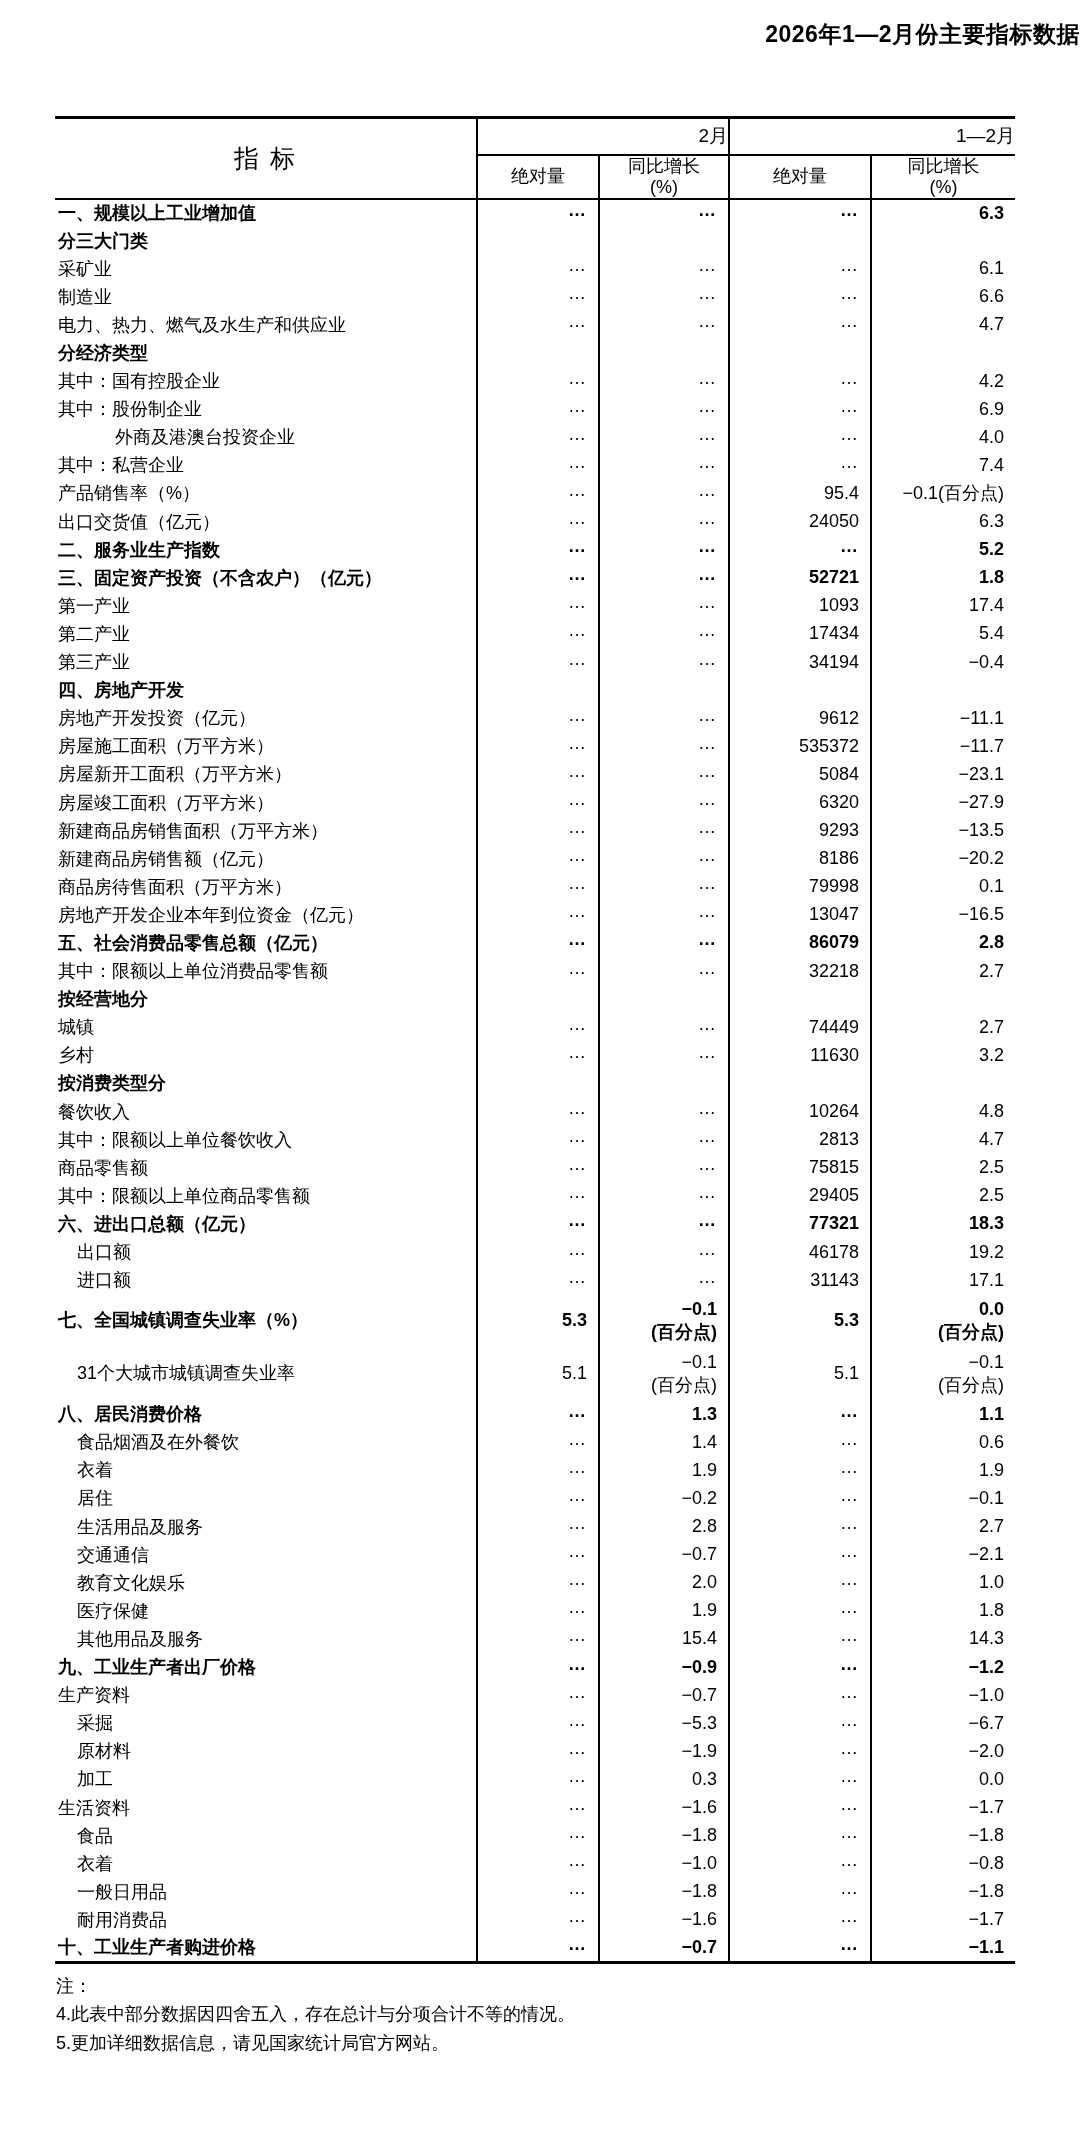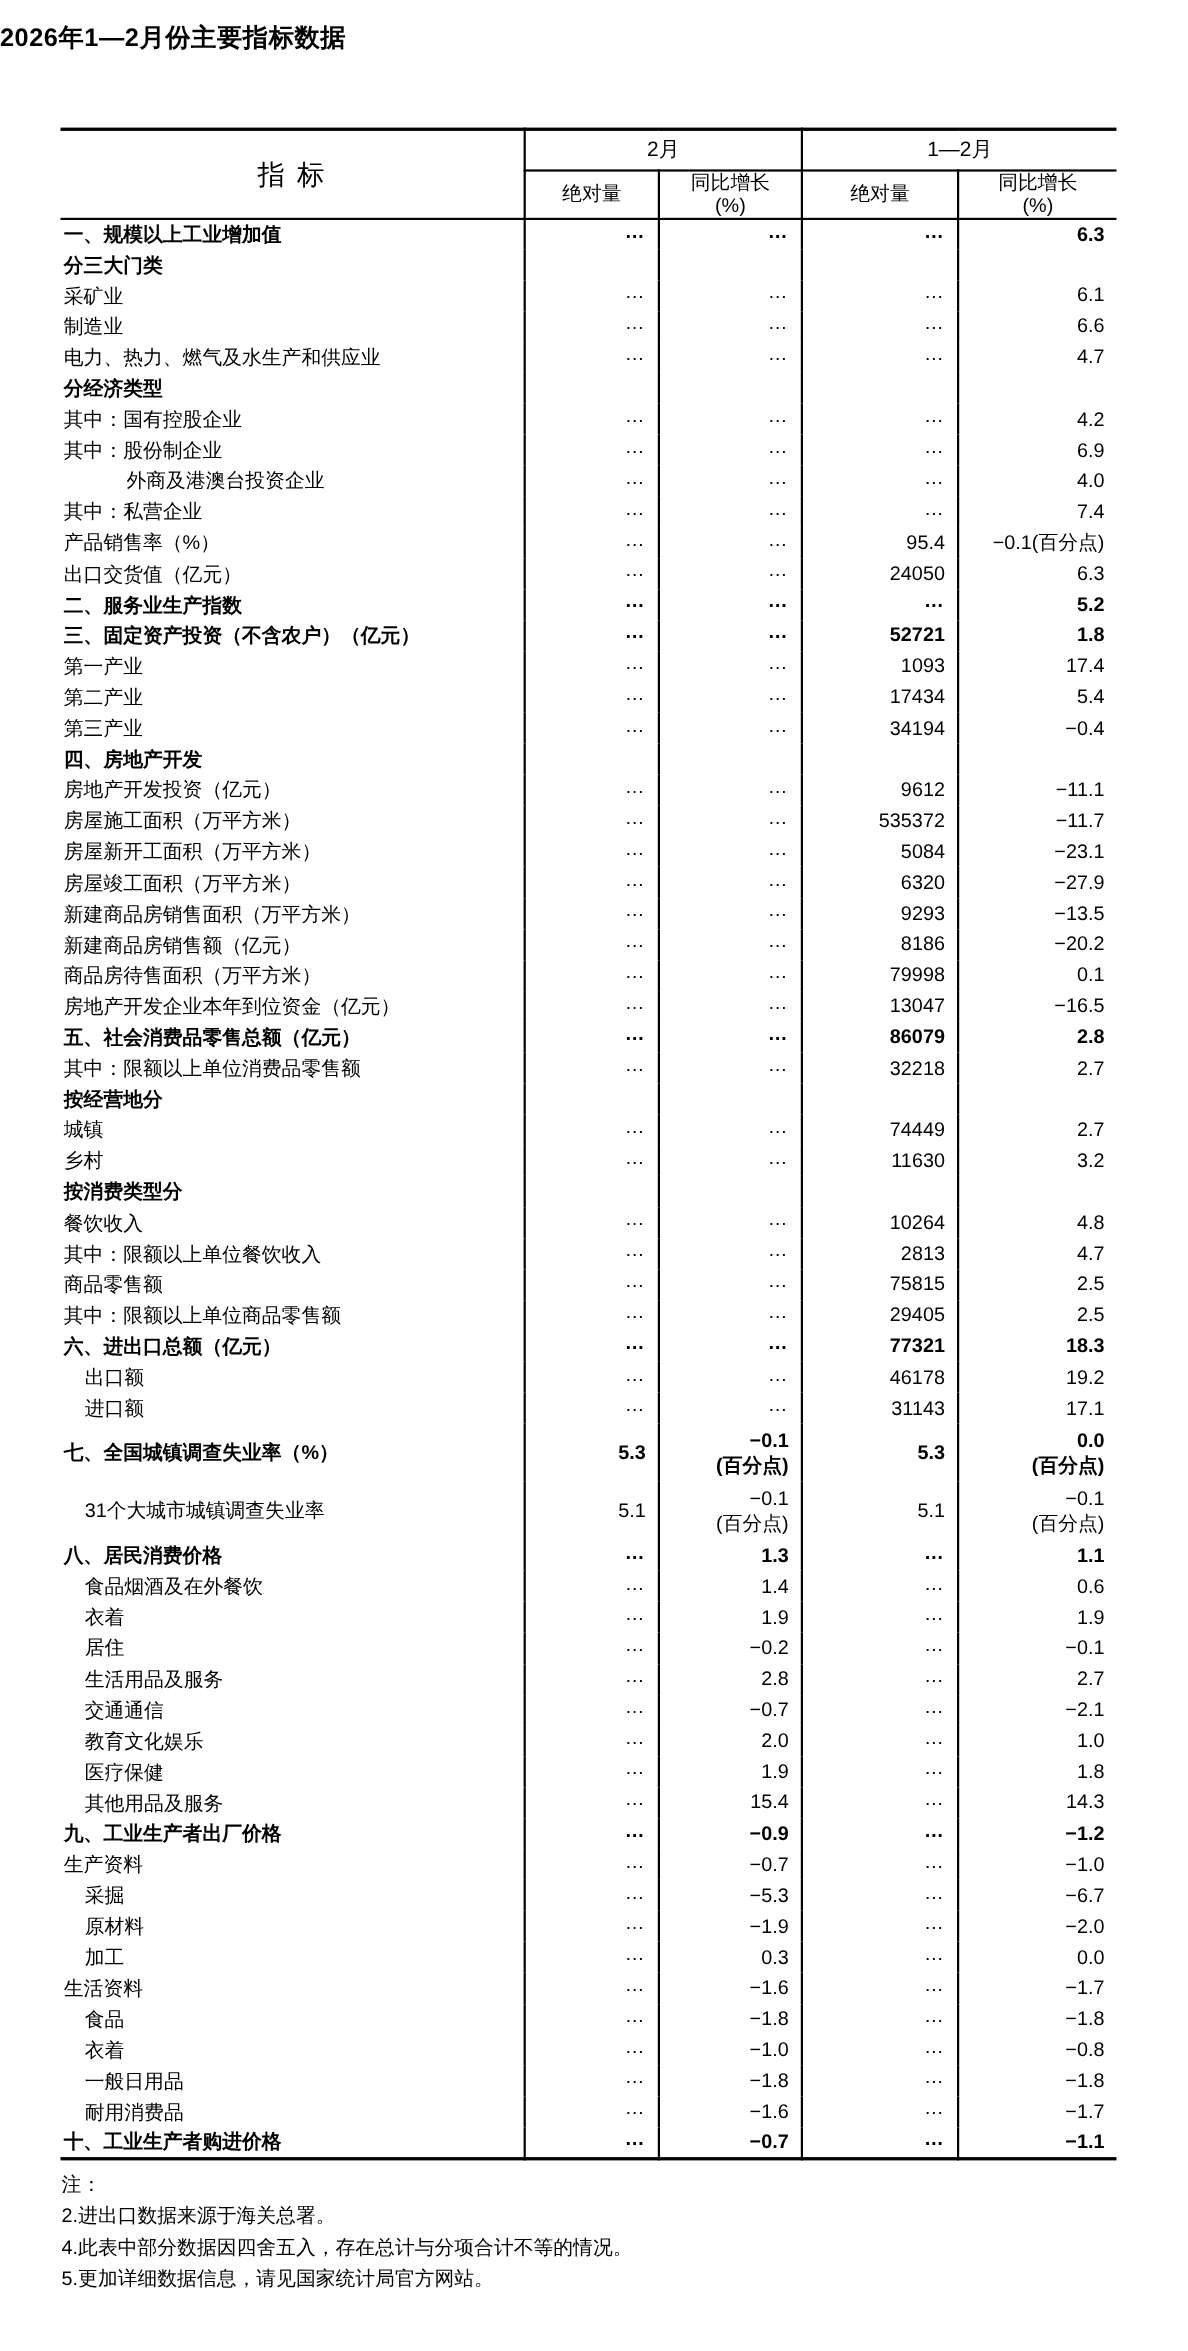--- a/index.html
+++ b/index.html
@@ -5,21 +5,21 @@
   * { box-sizing: border-box; }
   html,body { margin:0; padding:0; }
   body {
     width:1080px; height:2137px;
     background:#ffffff; color:#000000;
     font-family:"Liberation Sans", sans-serif;
     overflow:hidden;
   }
   .page-title {
     padding-top:19px;
-    text-align:left;
+    text-align:right;
     font-size:23px;
     font-weight:700;
     letter-spacing:0.5px;
   }
   table.indicators {
     border-collapse:collapse;
     table-layout:fixed;
     width:960px;
     margin:66px 0 0 55px;
     border-top:3px solid #000;
@@ -32,21 +32,21 @@
   col.c-4 { width:144px; }
 
   th { font-weight:400; padding:0; vertical-align:middle; }
   .br { border-right:2px solid #000; }
   .h-ind {
     font-size:25px;
     border-right:2px solid #000;
     border-bottom:2px solid #000;
     letter-spacing:2px;
   }
-  .h-group { height:37px; font-size:19px; border-bottom:2px solid #000; }
+  .h-group { height:37px; font-size:19px; border-bottom:2px solid #000;text-align:right; }
   .h-sub {
     height:39px; font-size:18px; line-height:21px;
     white-space:pre-line; border-bottom:2px solid #000;
   }
 
   td { padding:0; height:28.1px; font-size:18px; vertical-align:middle; }
   td.label { text-align:left; padding-left:3px; }
   td.ind1 { padding-left:22px; }
   td.ind2 { padding-left:60px; }
   td.val { text-align:right; padding-right:11px; white-space:pre-line; line-height:21px; }
@@ -516,17 +516,16 @@
         <td class="val br"><span>−0.7</span></td>
         <td class="val br"><span class="dots">…</span></td>
         <td class="val"><span>−1.1</span></td>
       </tr>
     </tbody>
 </table>
 
 <div class="notes">
   <div>注：</div>
   <div id="notes-list">
-      <div>2.进出口数据来源于海关总署。</div>
       <div>4.此表中部分数据因四舍五入，存在总计与分项合计不等的情况。</div>
       <div>5.更加详细数据信息，请见国家统计局官方网站。</div>
     </div>
 </div>
 
 </body></html>

